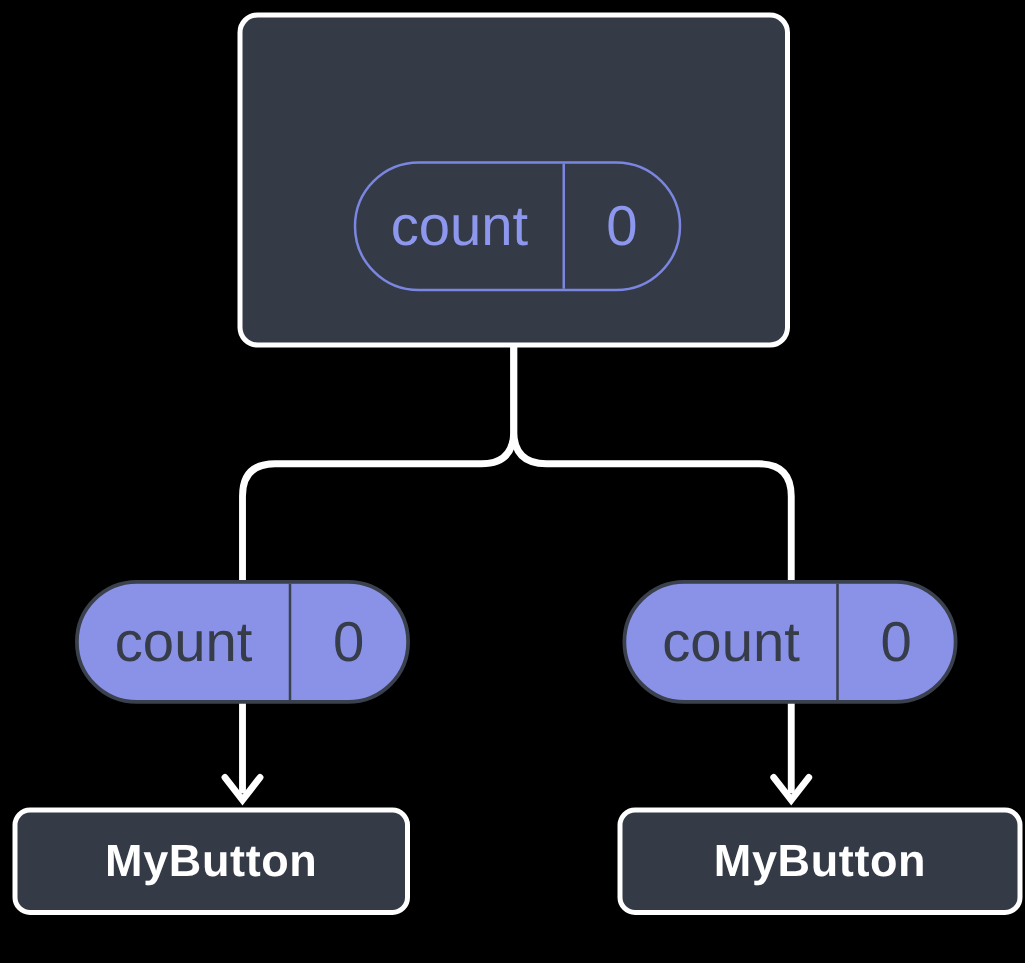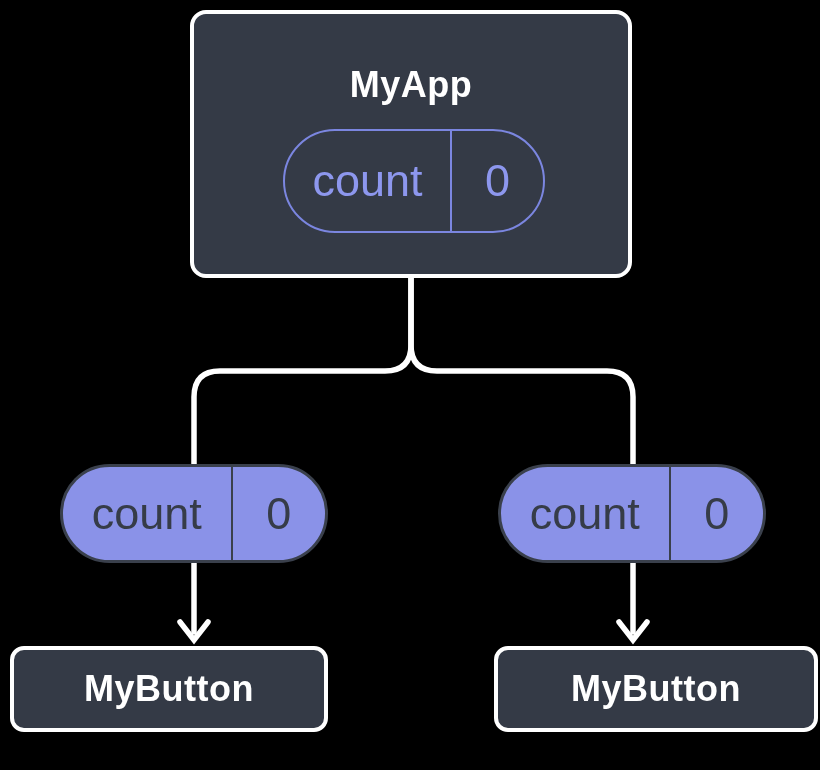--- a/index.html
+++ b/index.html
@@ -129,21 +129,20 @@
       <path d="M194,558 L194,632"></path>
       <path class="head" d="M180,622 L194,640 L208,622"></path>
     </g>
     <g>
       <path d="M633,558 L633,632"></path>
       <path class="head" d="M619,622 L633,640 L647,622"></path>
     </g>
   </svg>
 
   <div class="node root">
-    <div class="node-label">MyApp</div>
     <div class="pill outline">
       <div class="pill-name">count</div>
       <div class="pill-value">0</div>
     </div>
   </div>
 
   <div class="pill solid pill-left">
     <div class="pill-name">count</div>
     <div class="pill-value">0</div>
   </div>

